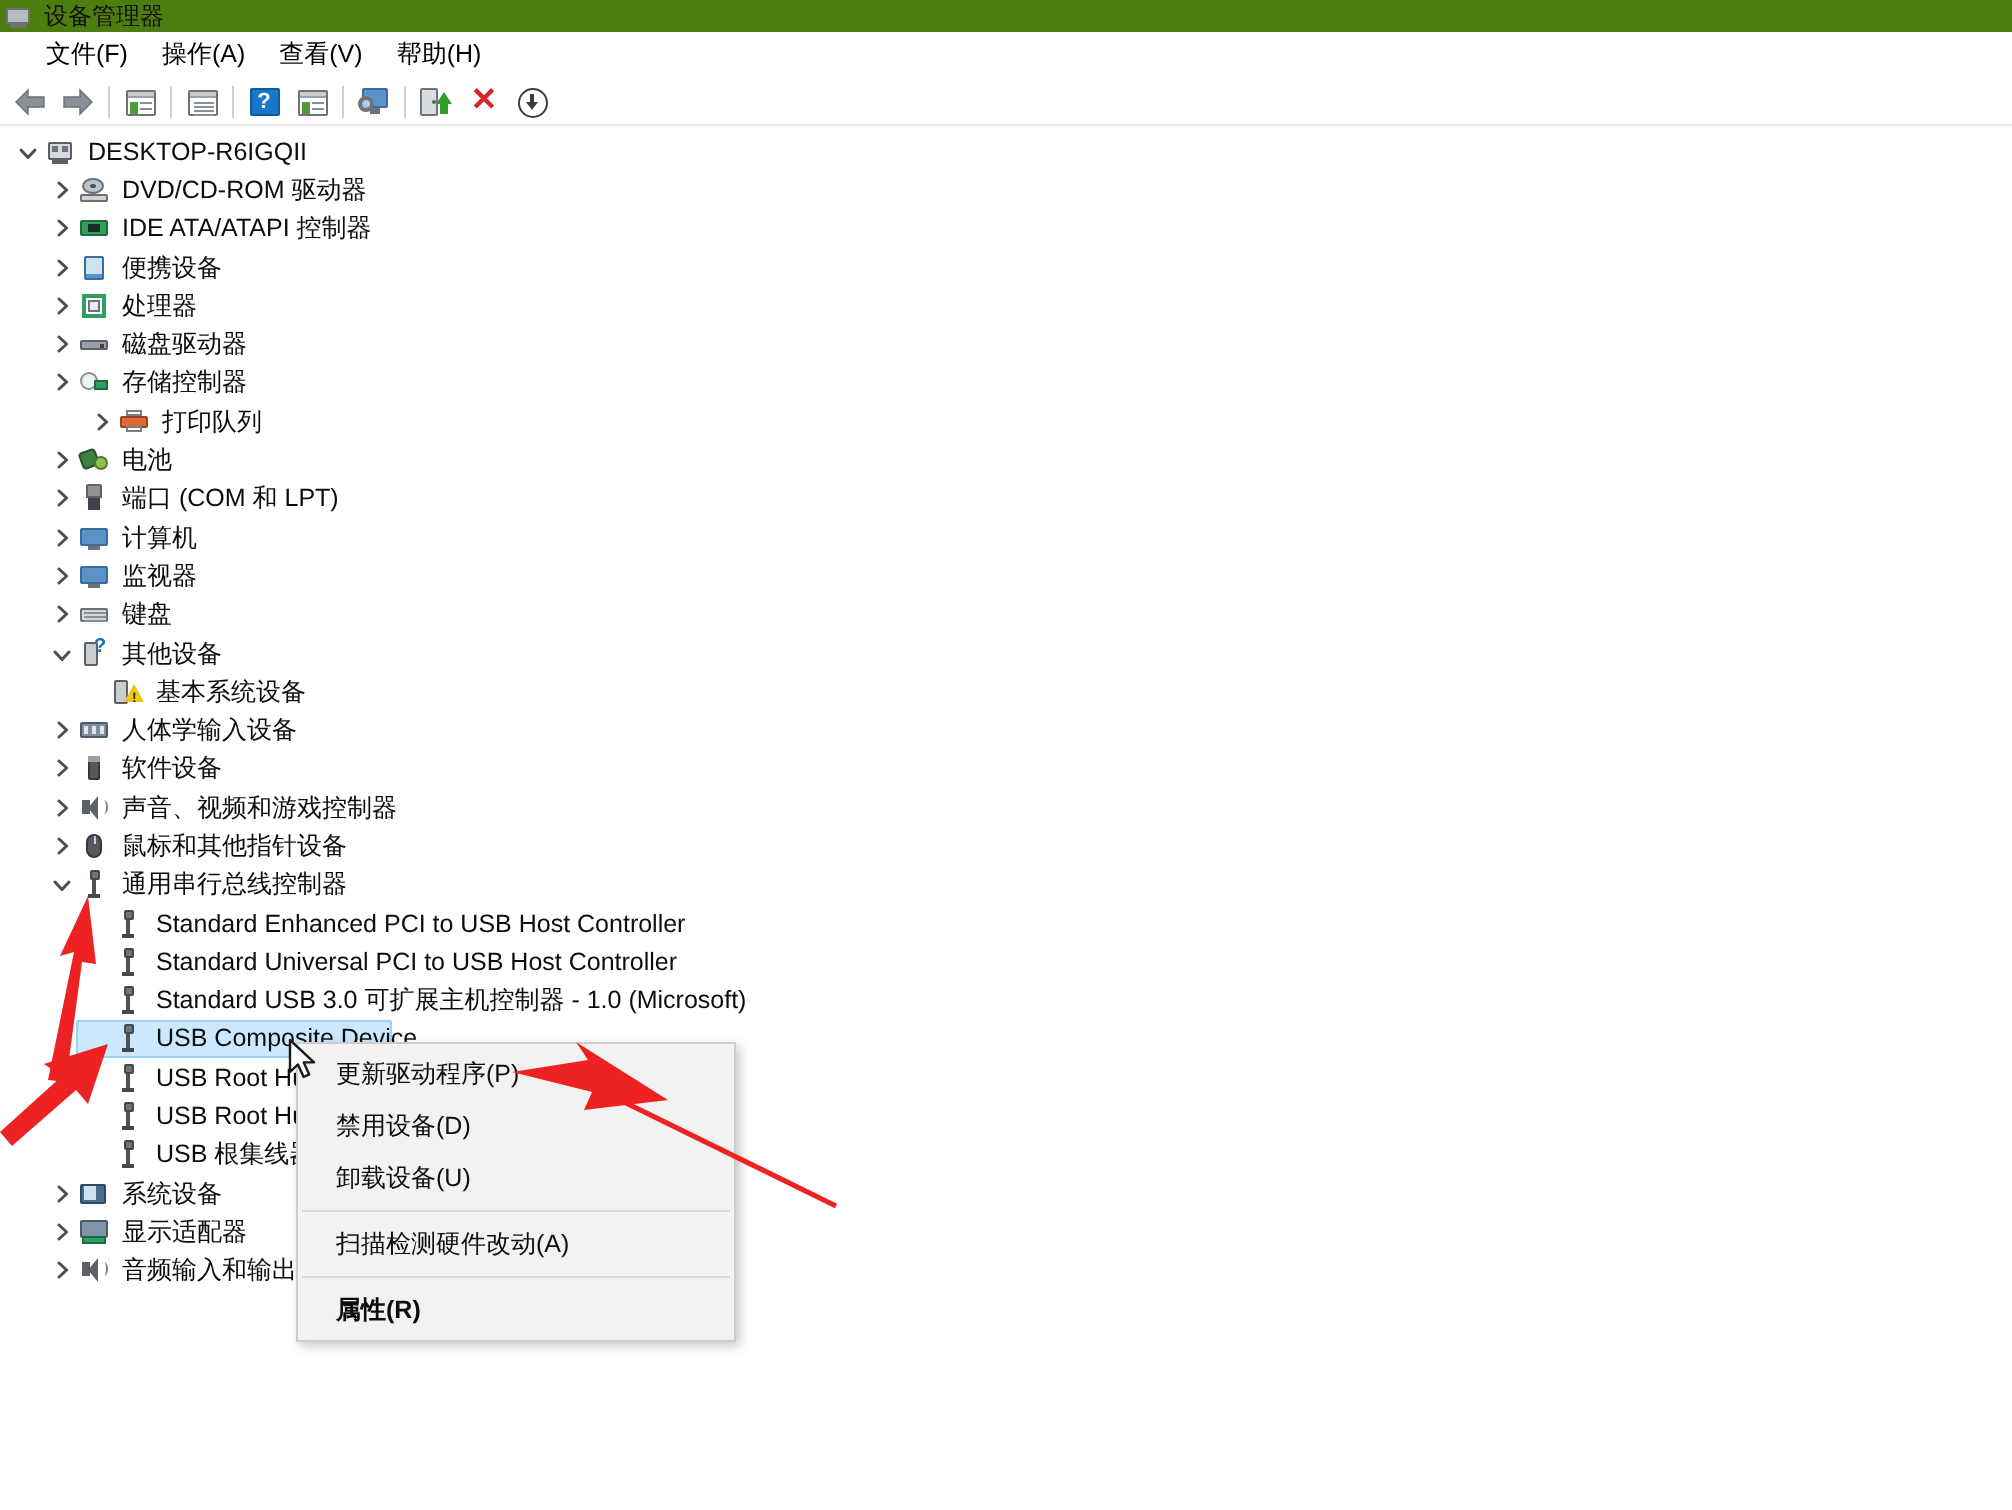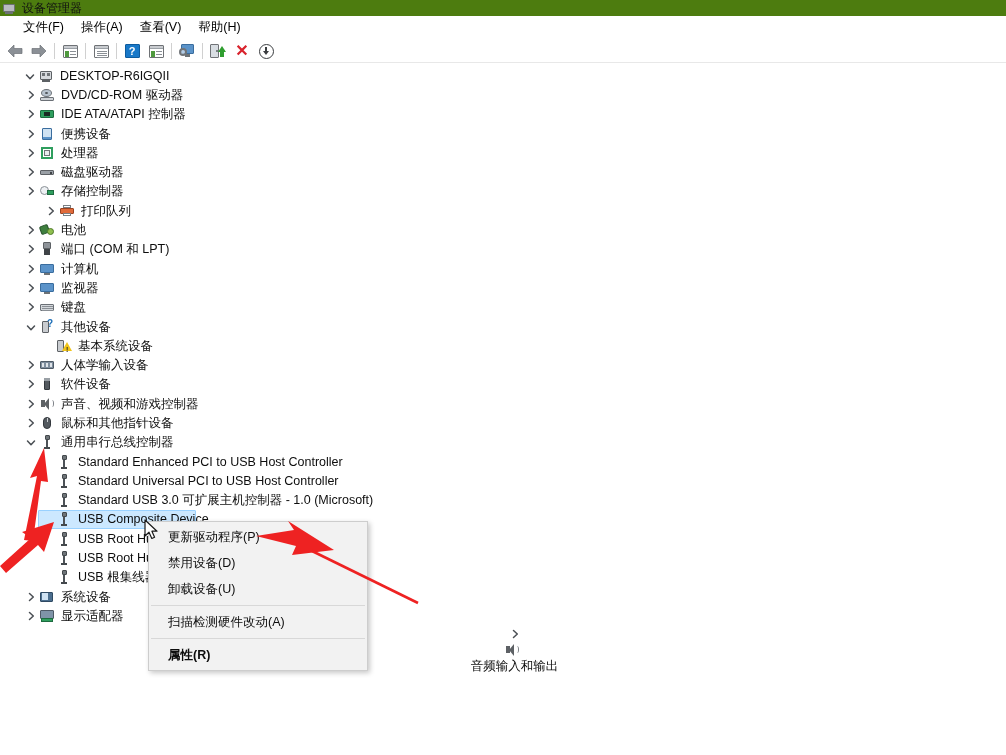--- a/index.html
+++ b/index.html
@@ -676,21 +676,21 @@
     <div class="tb-btn">
       <div class="ico-down">
         <div class="dn-stem"></div>
           <div class="dn-head"></div>
       </div>
     </div>
   </div>
   <div class="toolbar-underline"></div>
 
   <div class="tree" id="tree">
-      <div class="tree-row" style="padding-left: 22px;">
+      <div class="tree-row" style="padding-left: 6px;">
         <div class="chev">
           <svg width="12" height="12" viewBox="0 0 12 12">
             <path d="M2.5 5 L6 8.8 L9.5 5" stroke="#4a4f54" stroke-width="1.5" fill="none" stroke-linecap="round" stroke-linejoin="round"></path>
           </svg>
         </div>
         <div class="row-icon ic-computer">
           <div class="cm-box"></div>
           <div class="cm-g1"></div>
           <div class="cm-g2"></div>
           <div class="cm-base"></div>
@@ -1009,21 +1009,21 @@
           <svg width="12" height="12" viewBox="0 0 12 12">
             <path d="M4.5 2.5 L8.3 6 L4.5 9.5" stroke="#4a4f54" stroke-width="1.5" fill="none" stroke-linecap="round" stroke-linejoin="round"></path>
           </svg>
         </div>
         <div class="row-icon ic-display">
           <div class="dp-screen"></div>
           <div class="dp-card"></div>
         </div>
         <span class="row-label">显示适配器</span>
       </div>
-      <div class="tree-row" style="padding-left: 23px; flex-direction: column;">
+      <div class="tree-row" style="padding-left: 23px;">
         <div class="chev">
           <svg width="12" height="12" viewBox="0 0 12 12">
             <path d="M4.5 2.5 L8.3 6 L4.5 9.5" stroke="#4a4f54" stroke-width="1.5" fill="none" stroke-linecap="round" stroke-linejoin="round"></path>
           </svg>
         </div>
         <div class="row-icon ic-sound">
           <div class="sp-body"></div>
           <div class="sp-cone"></div>
           <div class="sp-wave"></div>
         </div>

